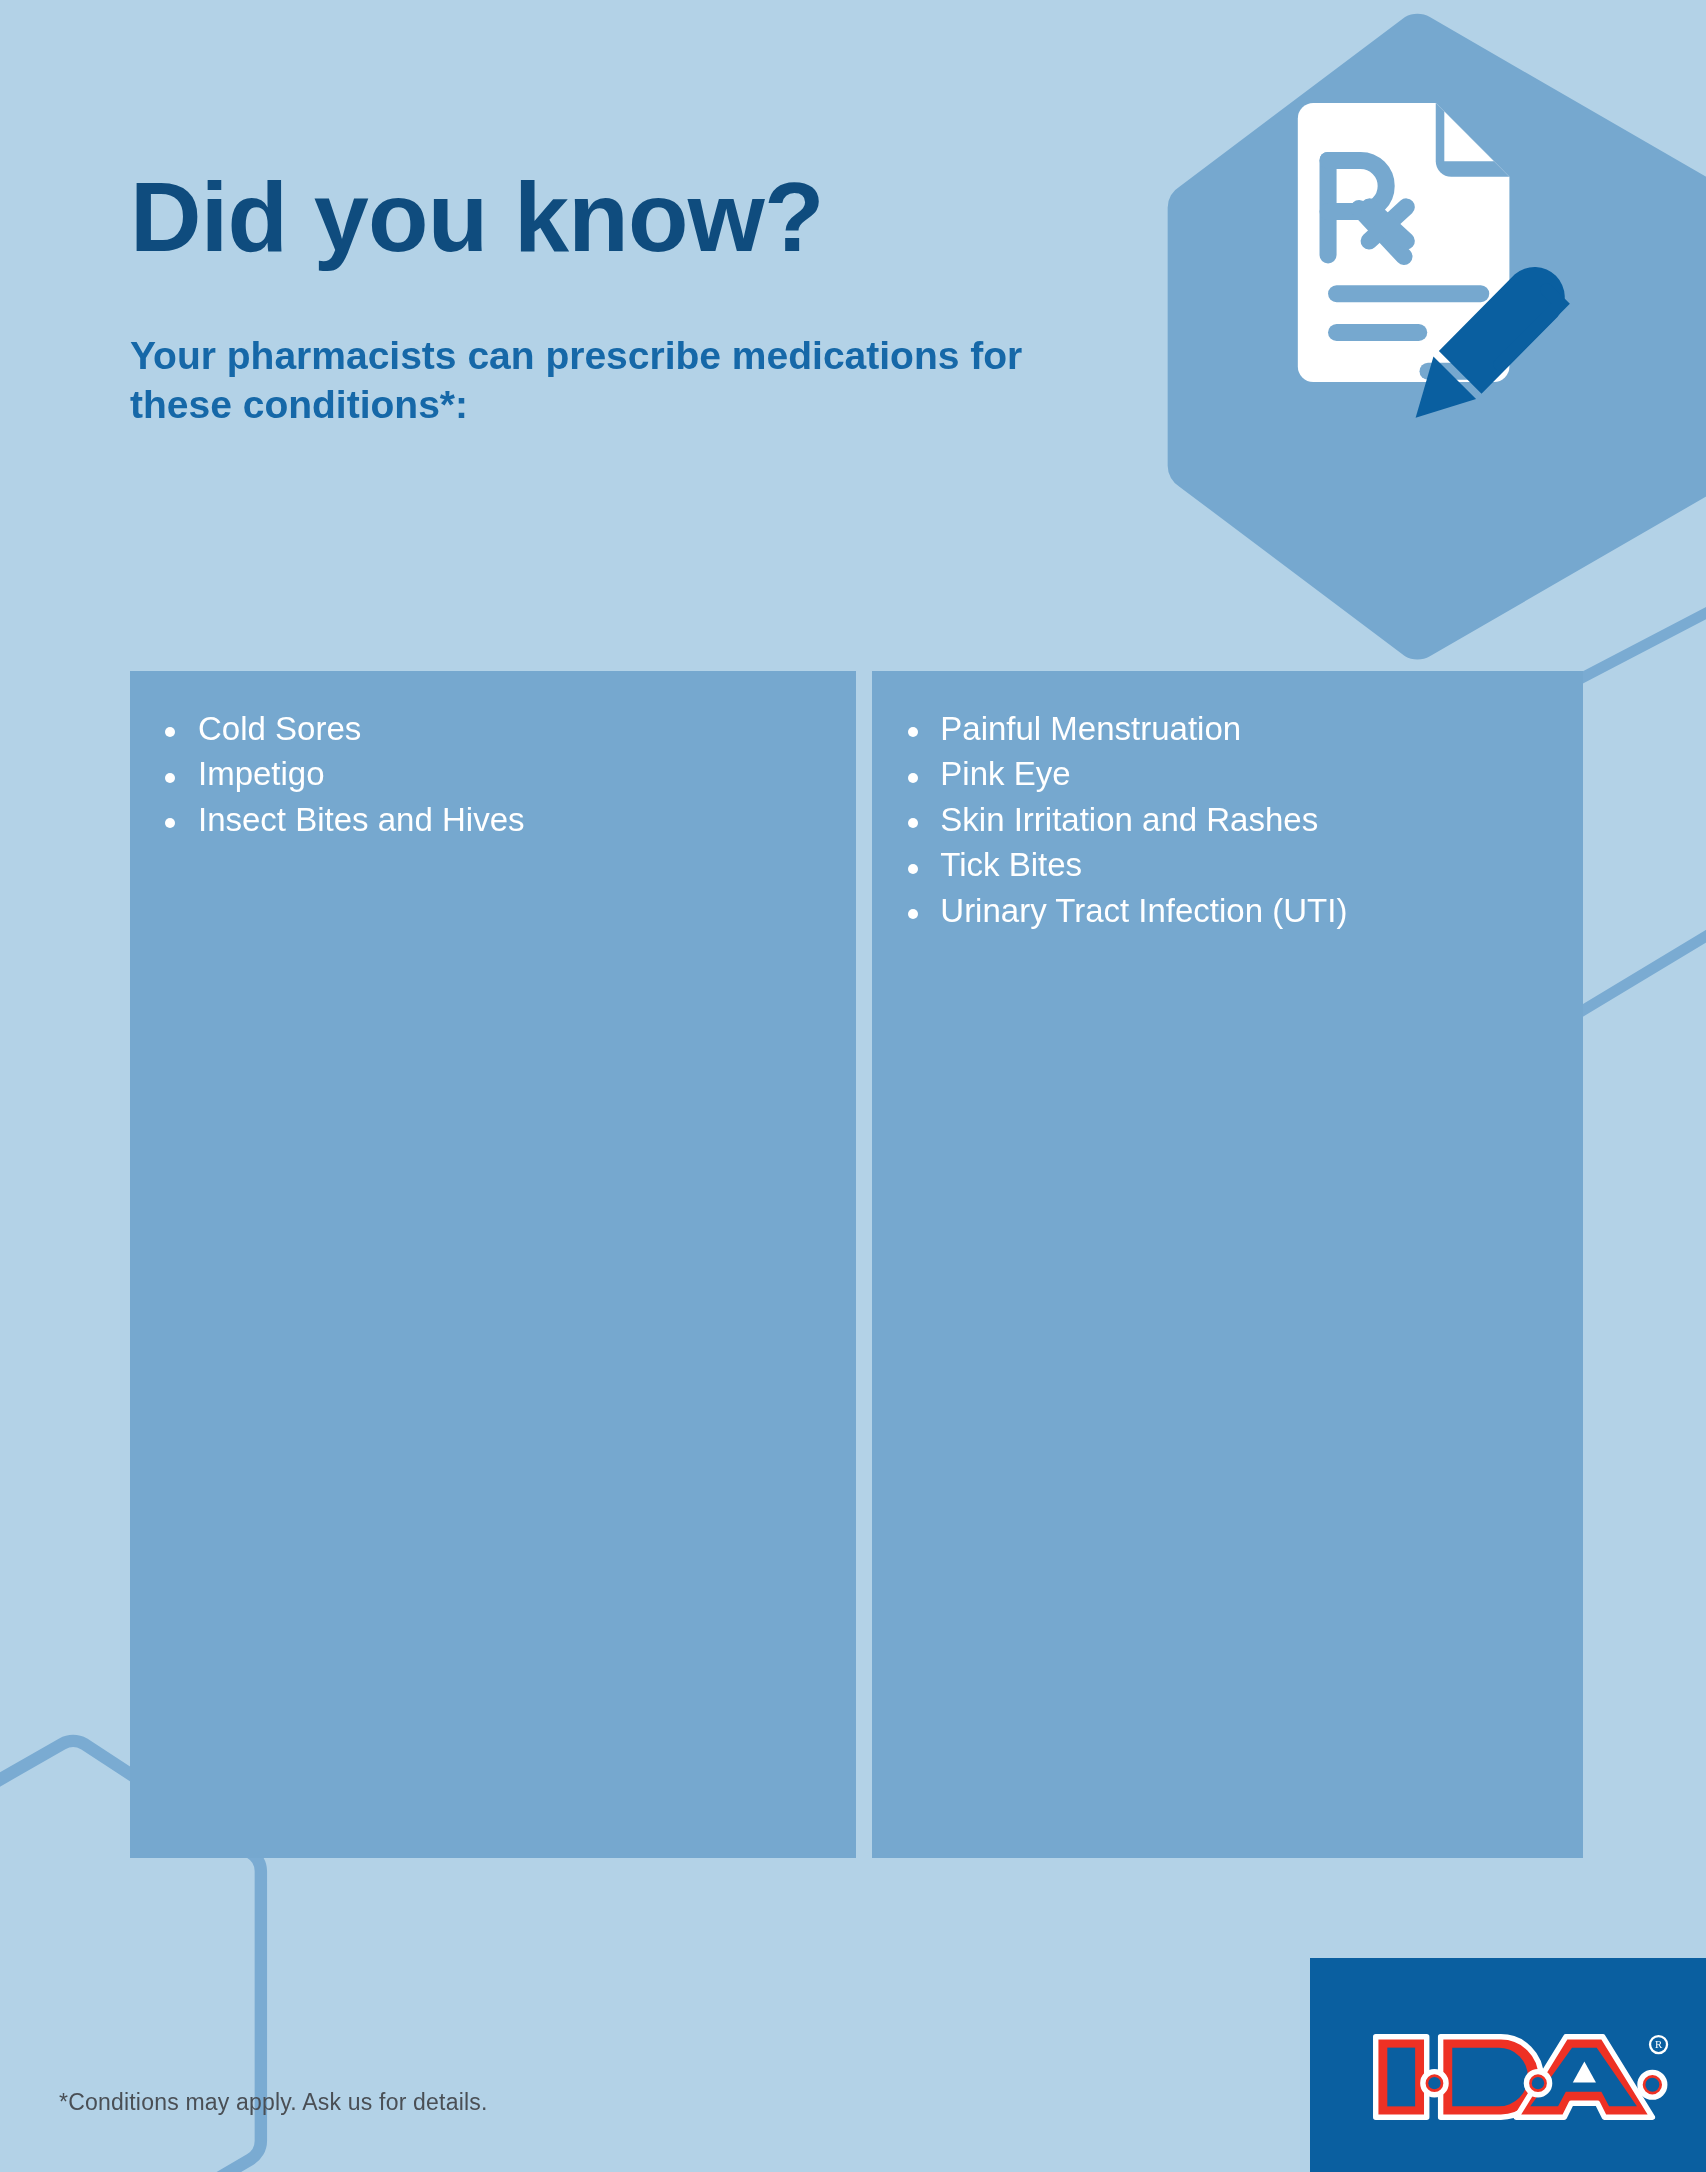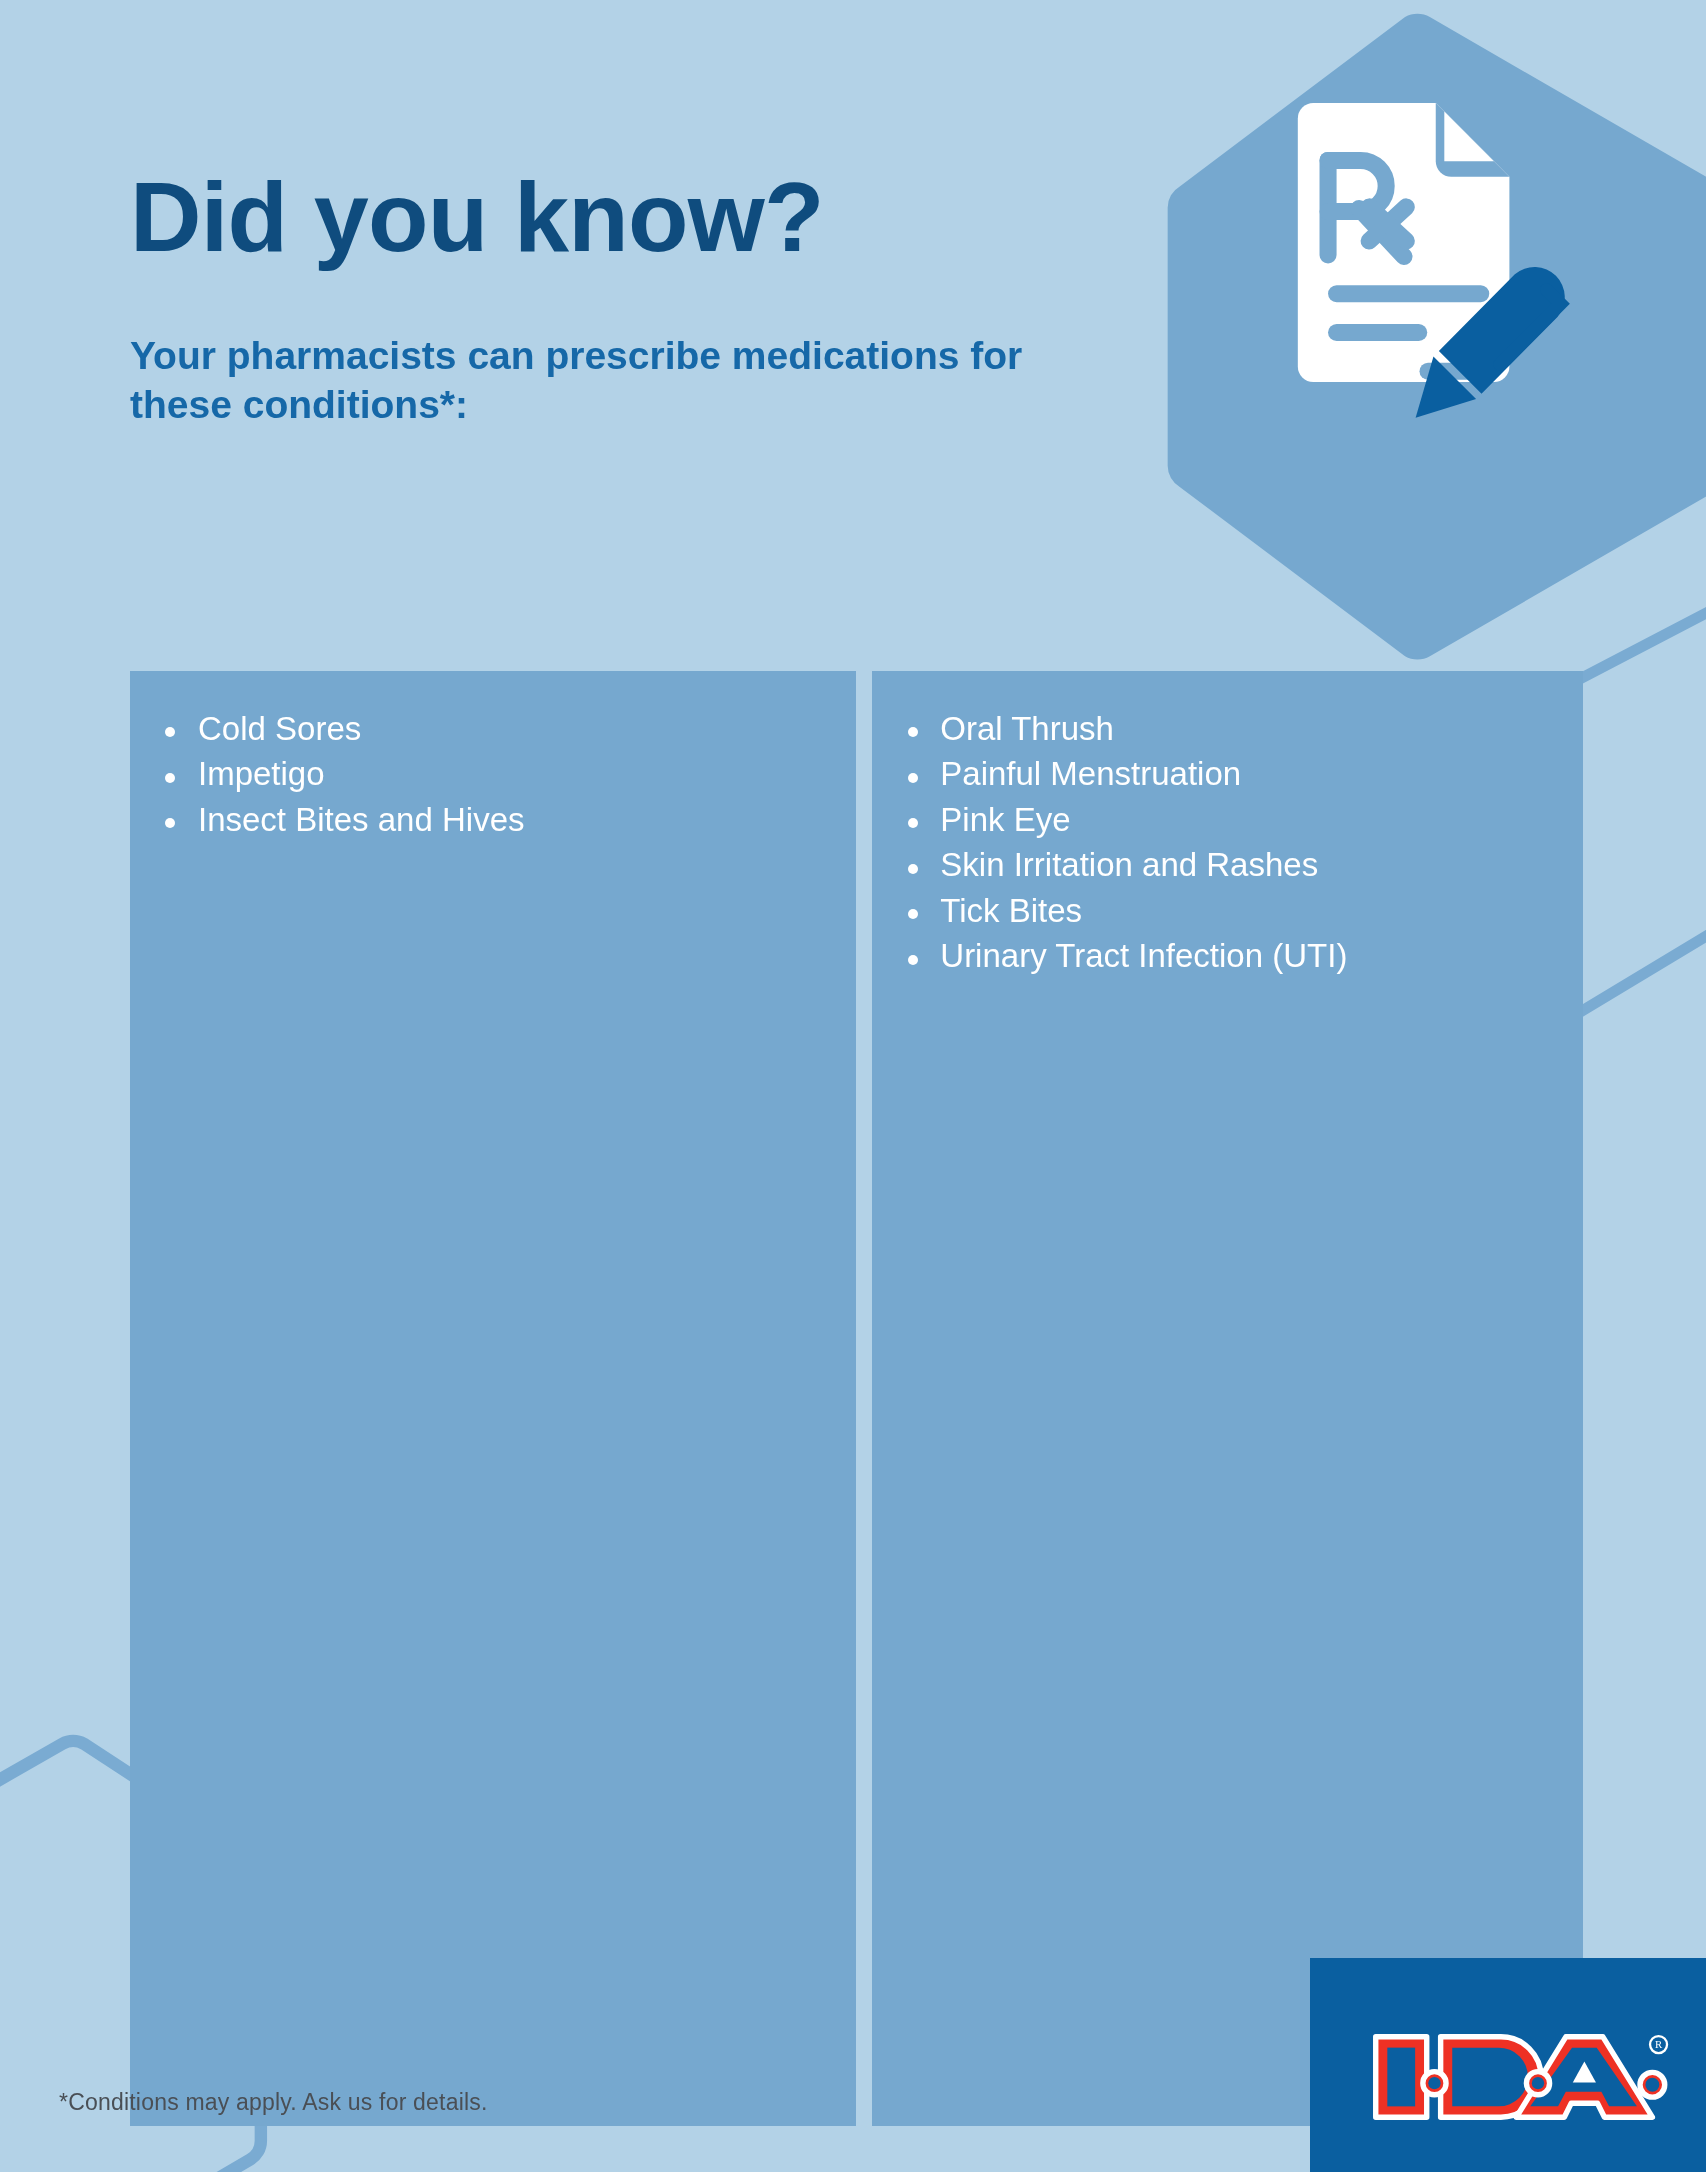--- a/index.html
+++ b/index.html
@@ -43,21 +43,21 @@
   #rx-badge {
     position:absolute;
     left:1156px; top:7.8px;
     width:434px; height:652px;
   }
 
   
   #conditions { position:absolute; left:130px; top:671px; }
   .cond-panel {
     background:#76a8cf;
-    height:1455px;
+    height:1187px;
     float:left;
     padding:40px 23px 0 23px;
   }
   #col-left  { width:726px; }
   #col-right { width:711px; margin-left:16.3px; }
 
   .cond-list { list-style:none; }
   .cond-item {
     position:relative;
     color:#ffffff;
@@ -159,24 +159,20 @@
         <span class="bullet"></span>
         <span class="cond-text">Insect Bites and Hives</span>
       </li>
     </ul>
   </div>
 
   <div id="col-right" class="cond-panel">
     <ul class="cond-list">
       <li class="cond-item">
         <span class="bullet"></span>
-        <span class="cond-text">Oral Thrush</span>
-      </li>
-      <li class="cond-item">
-        <span class="bullet"></span>
         <span class="cond-text">Painful Menstruation</span>
       </li>
       <li class="cond-item">
         <span class="bullet"></span>
         <span class="cond-text">Pink Eye</span>
       </li>
       <li class="cond-item">
         <span class="bullet"></span>
         <span class="cond-text">Skin Irritation and Rashes</span>
       </li>

